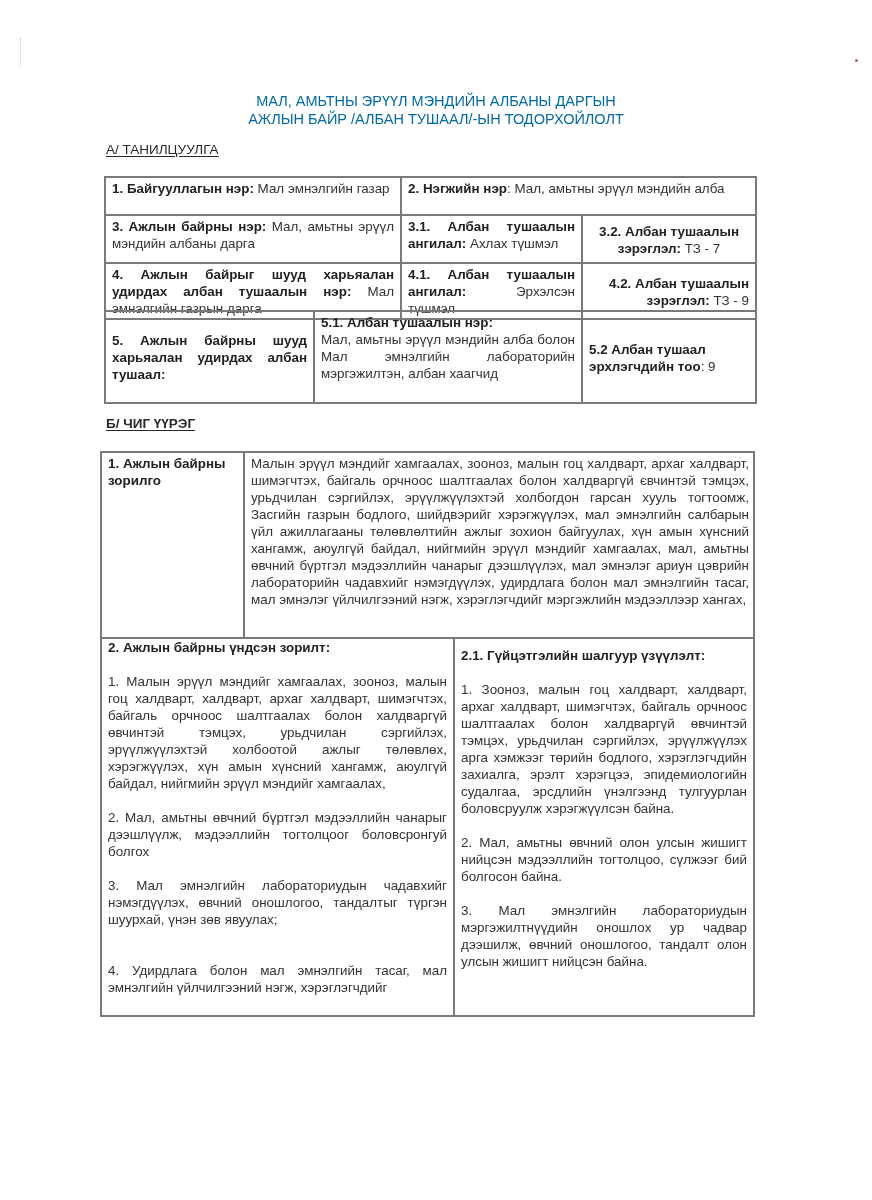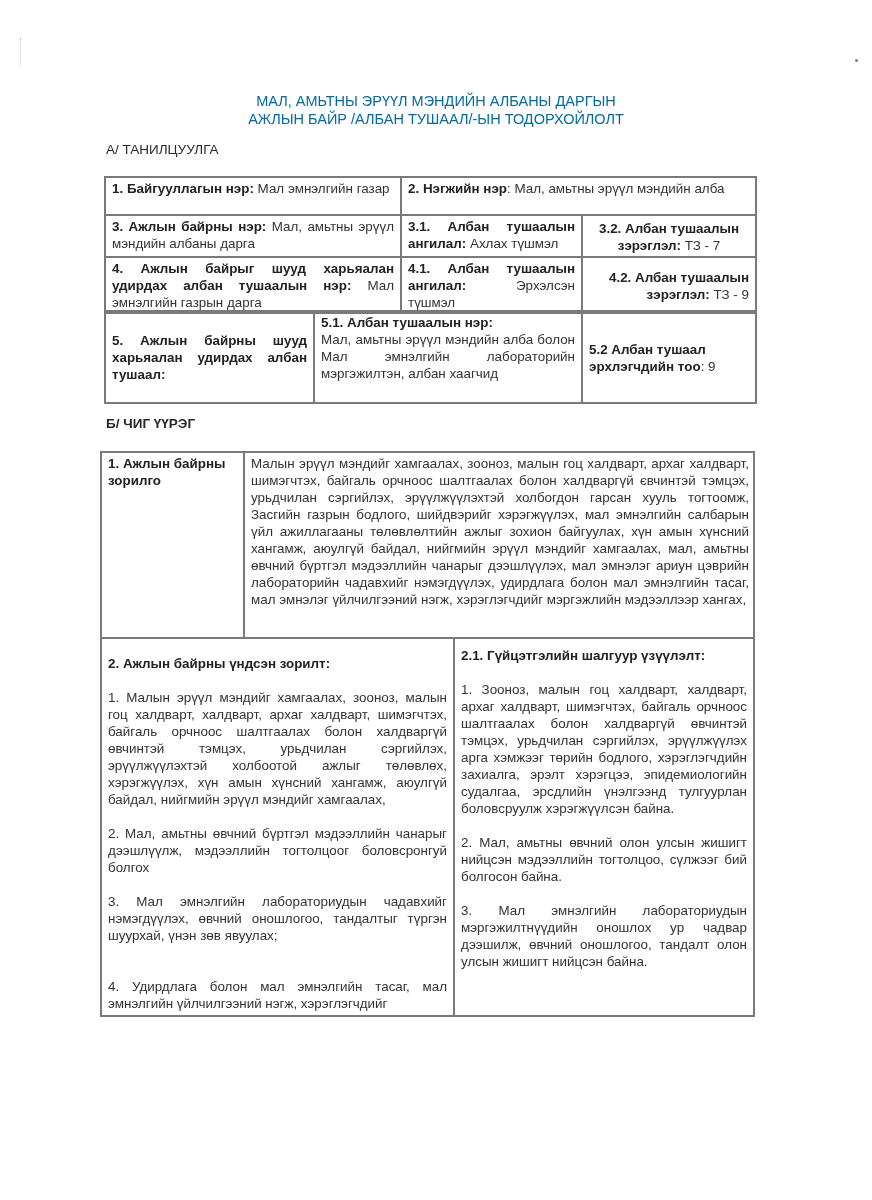--- a/index.html
+++ b/index.html
@@ -6,21 +6,21 @@
   body {
     width: 872px; height: 1200px; position: relative; overflow: hidden;
     font-family: "Liberation Sans", sans-serif; color: #2a2a2a;
   }
   .page-title {
     position: absolute; left: 0; top: 92px; width: 872px; text-align: center;
     font-size: 14.5px; line-height: 18px; color: #0369a1;
   }
   .section-heading {
     position: absolute; left: 106px; font-size: 13.5px; color: #2a2a2a;
-    text-underline-offset: 2px;
+    text-decoration: underline; text-underline-offset: 2px;
   }
   #sec-a { top: 142px; }
   #sec-b { top: 416px; font-weight: bold; }
 
   table.doc { position: absolute; border-collapse: collapse; table-layout: fixed; }
   table.doc td {
     border: 2px solid #7a7a7a; vertical-align: top; padding: 2px 6px 1px 6px;
     font-size: 13.4px; line-height: 17px; text-align: justify; color: #333; margin-left: 24px;
   }
   table.doc td b { color: #222; }
@@ -54,21 +54,21 @@
     </colgroup>
   <tbody>
       <tr style="height:38px">
     <td>
       <b>1. Байгууллагын нэр:</b><span> Мал эмнэлгийн газар</span>
     </td>
     <td colspan="2">
       <b>2. Нэгжийн нэр</b><span>: Мал, амьтны эрүүл мэндийн алба</span>
     </td>
   </tr>
-  <tr style="height:42px">
+  <tr style="height:48px">
     <td>
       <b>3. Ажлын байрны нэр:</b><span> Мал, амьтны эрүүл мэндийн албаны дарга</span>
     </td>
     <td>
       <b>3.1. Албан тушаалын ангилал:</b><span> Ахлах түшмэл</span>
     </td>
     <td class="mid" style="text-align:center">
       <b>3.2. Албан тушаалын зэрэглэл:</b><span>  ТЗ - 7</span>
     </td>
   </tr>
@@ -119,21 +119,21 @@
   <tbody>
       <tr style="height:186px">
     <td style="text-align:left">
       <b>1. Ажлын байрны зорилго</b>
     </td>
     <td colspan="2" style="padding-right:4px">
       <span>Малын эрүүл мэндийг хамгаалах, зооноз, малын гоц халдварт, архаг халдварт, шимэгчтэх, байгаль орчноос шалтгаалах болон халдваргүй євчинтэй тэмцэх, урьдчилан сэргийлэх, эрүүлжүүлэхтэй холбогдон гарсан хууль тогтоомж, Засгийн газрын бодлого, шийдвэрийг хэрэгжүүлэх, мал эмнэлгийн салбарын үйл ажиллагааны төлөвлөлтийн ажлыг зохион байгуулах, хүн амын хүнсний хангамж, аюулгүй байдал, нийгмийн эрүүл мэндийг хамгаалах, мал, амьтны өвчний бүртгэл мэдээллийн чанарыг дээшлүүлэх, мал эмнэлэг ариун цэврийн лабораторийн чадавхийг нэмэгдүүлэх, удирдлага болон мал эмнэлгийн тасаг, мал эмнэлэг үйлчилгээний нэгж,  хэрэглэгчдийг мэргэжлийн мэдээллээр хангах,</span>
     </td>
   </tr>
   <tr style="height:378px">
-    <td colspan="2" style="padding-top:16px">
+    <td colspan="2" style="padding-top:0">
       <p class="para"><b>2. Ажлын байрны үндсэн зорилт:</b></p>
       <p class="para">1. Малын эрүүл мэндийг хамгаалах, зооноз, малын гоц халдварт, халдварт, архаг халдварт, шимэгчтэх, байгаль орчноос шалтгаалах болон халдваргүй өвчинтэй тэмцэх, урьдчилан сэргийлэх, эрүүлжүүлэхтэй холбоотой ажлыг төлөвлөх, хэрэгжүүлэх, хүн амын хүнсний хангамж, аюулгүй байдал, нийгмийн эрүүл мэндийг хамгаалах,</p>
       <p class="para">2. Мал, амьтны өвчний бүртгэл мэдээллийн чанарыг дээшлүүлж, мэдээллийн тогтолцоог боловсронгуй болгох</p>
       <p class="para" style="margin-bottom:34px">3. Мал эмнэлгийн лабораториудын чадавхийг нэмэгдүүлэх, өвчний оношлогоо, тандалтыг түргэн шуурхай, үнэн зөв явуулах;</p>
       <p class="para" style="margin-bottom:0">4. Удирдлага болон мал эмнэлгийн тасаг, мал эмнэлгийн үйлчилгээний нэгж,  хэрэглэгчдийг</p>
     </td>
     <td style="padding-top:8px">
       <p class="para"><b>2.1. Гүйцэтгэлийн шалгуур үзүүлэлт:</b></p>
       <p class="para">1. Зооноз, малын гоц халдварт, халдварт, архаг халдварт, шимэгчтэх, байгаль орчноос шалтгаалах болон халдваргүй өвчинтэй тэмцэх, урьдчилан сэргийлэх, эрүүлжүүлэх арга хэмжээг төрийн бодлого, хэрэглэгчдийн захиалга, эрэлт хэрэгцээ, эпидемиологийн судалгаа, эрсдлийн үнэлгээнд тулгуурлан боловсруулж хэрэгжүүлсэн байна.</p>
       <p class="para">2. Мал, амьтны өвчний олон улсын жишигт нийцсэн мэдээллийн тогтолцоо, сүлжээг бий болгосон байна.</p>

